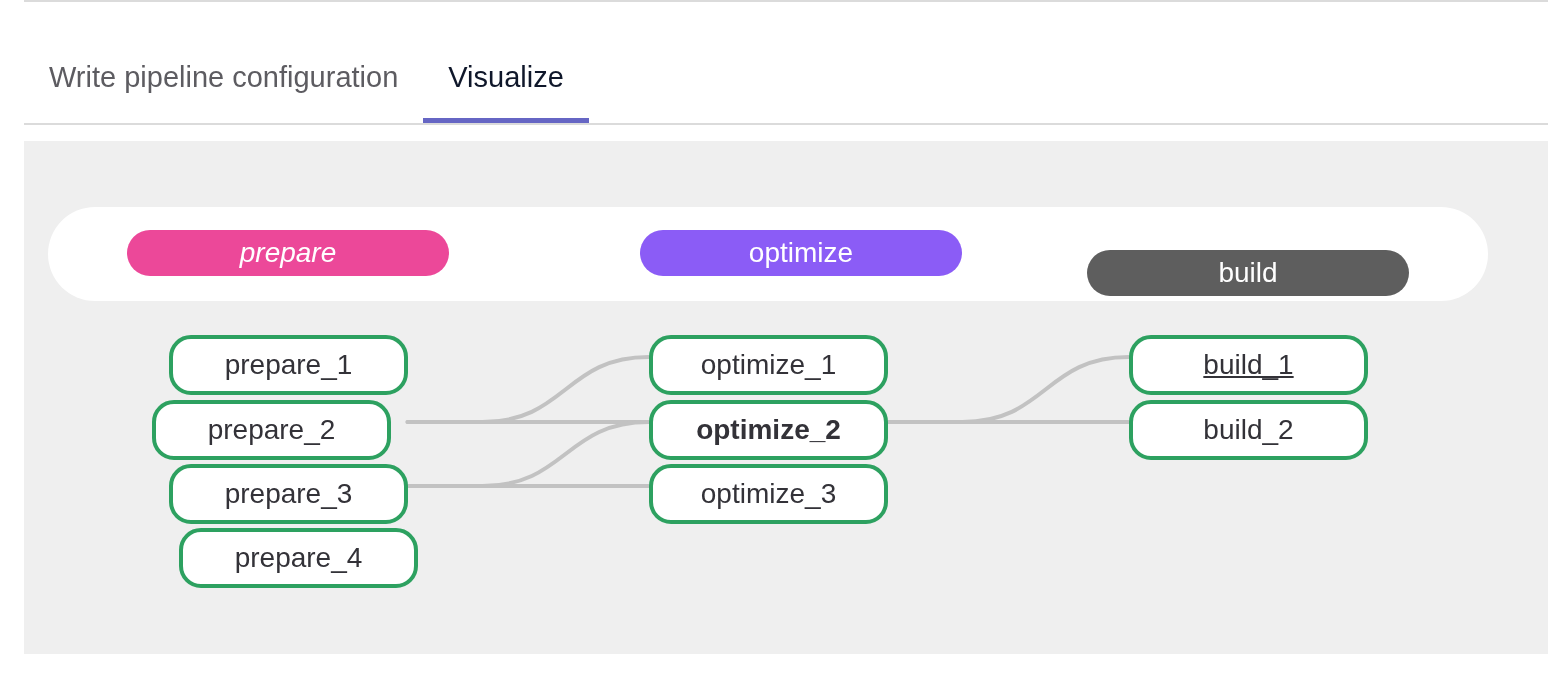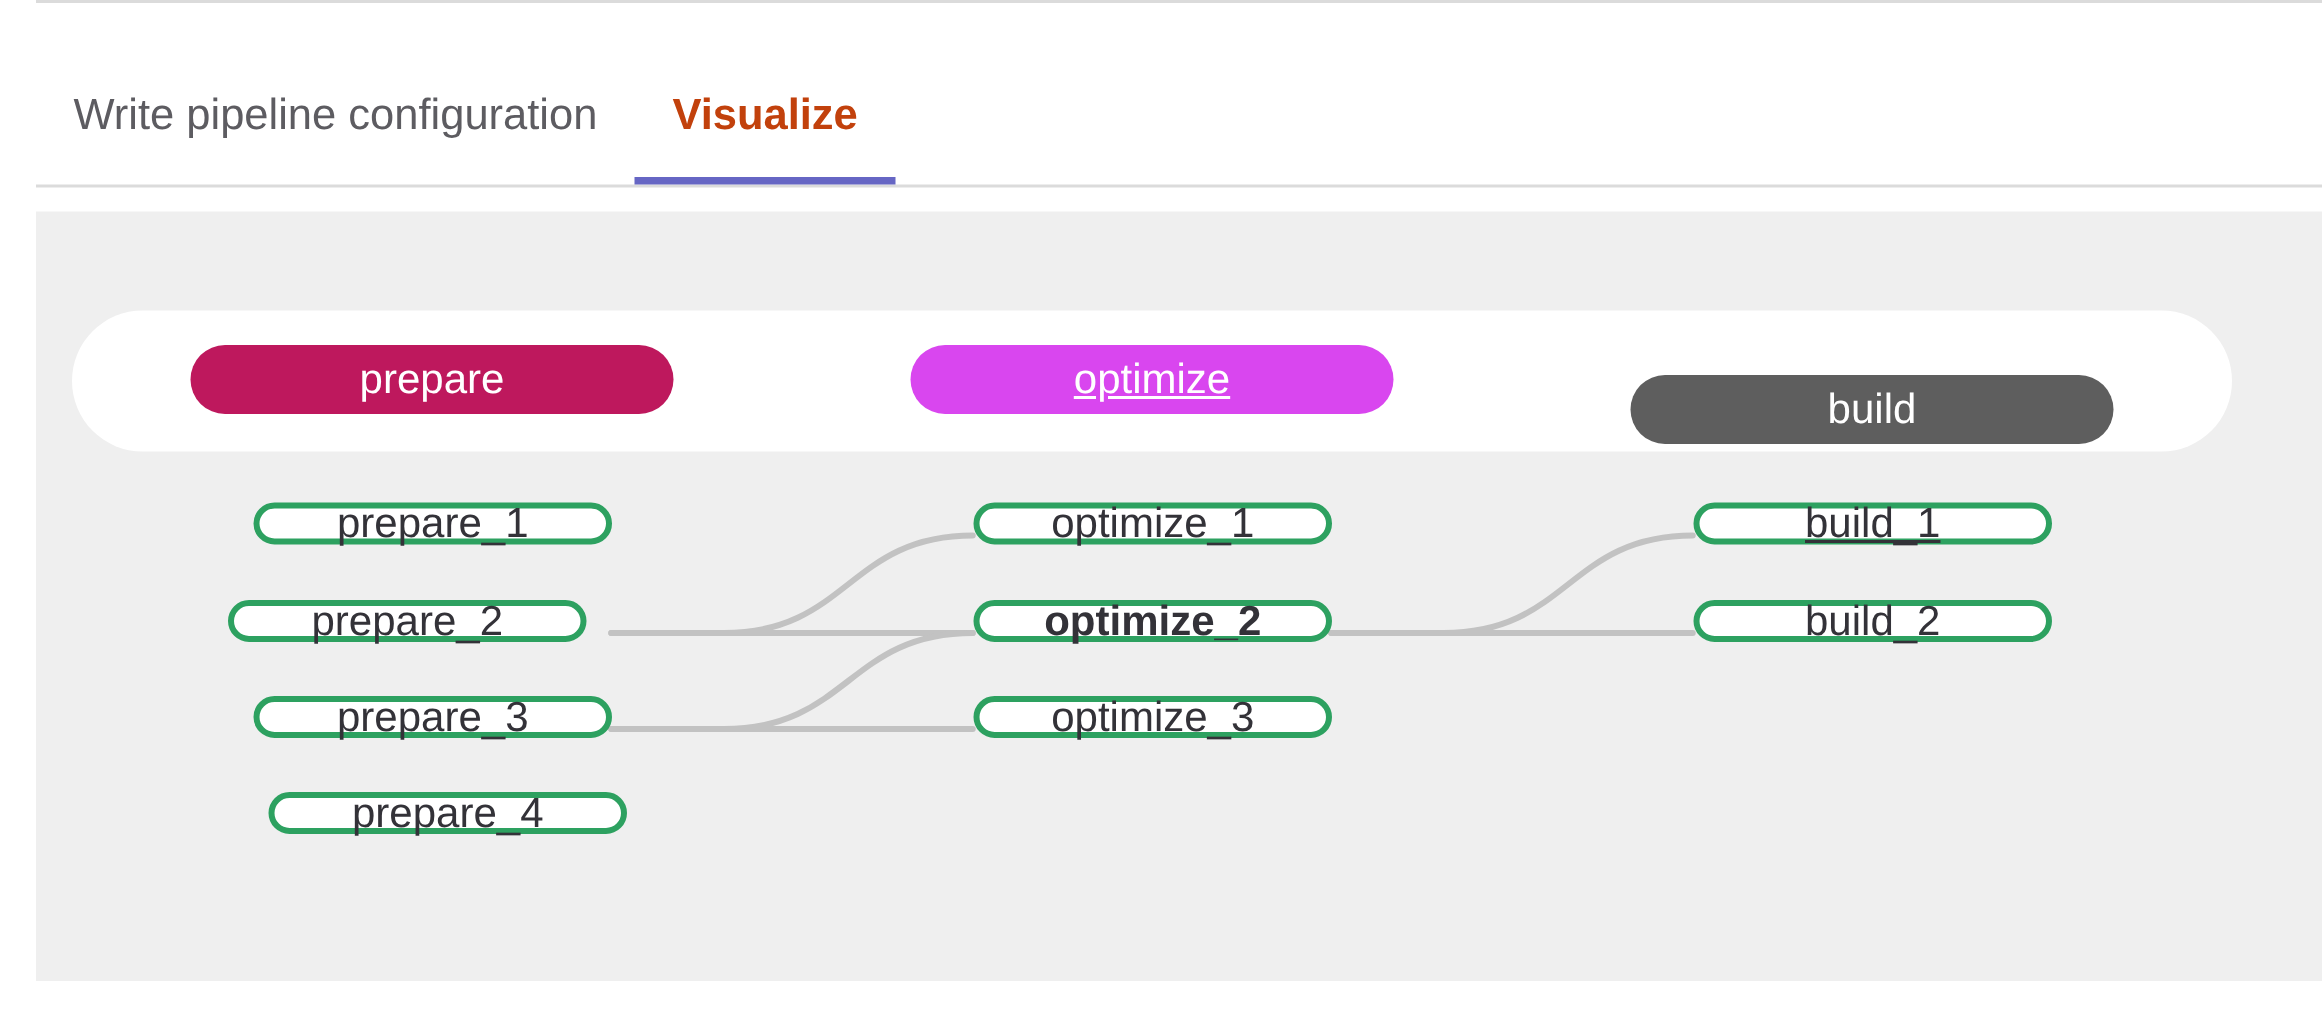--- a/index.html
+++ b/index.html
@@ -32,22 +32,22 @@
     display: flex;
     align-items: center;
     padding: 30px 25px 0 25px;
     box-sizing: border-box;
     font-size: 29px;
     color: #5d5c61;
     cursor: pointer;
     white-space: nowrap;
   }
   .tab.active {
-    color: #c2410c;
-    font-weight: bold;
+    color: #0f172a;
+    font-weight: normal;
   }
   .tab .underline {
     position: absolute;
     left: 0;
     right: 0;
     bottom: 0;
     height: 5px;
     background: #6666c4;
   }
   .panel {
@@ -81,21 +81,21 @@
     font-size: 28px;
     display: flex;
     align-items: center;
     justify-content: center;
     top: 89px;
   }
   .job-pill {
     position: absolute;
     box-sizing: border-box;
     width: 239px;
-    height: 28px;
+    height: 60px;
     background: #ffffff;
     border: 4px solid #2da160;
     border-radius: 22px;
     color: #333238;
     font-size: 28px;
     display: flex;
     align-items: center;
     justify-content: center;
     cursor: pointer;
   }
@@ -119,26 +119,26 @@
   <div class="stage-bar"></div>
   <svg class="edges" width="1524" height="513" viewBox="0 0 1524 513">
       <path d="M383.5 281 L458.5 281 C541.5 281 541.5 216 624.5 216" fill="none" stroke="#c2c2c2" stroke-width="4" stroke-linecap="round"></path>
       <path d="M383.5 281 L624.5 281" fill="none" stroke="#c2c2c2" stroke-width="4" stroke-linecap="round"></path>
       <path d="M383.5 345 L458.5 345 C541.5 345 541.5 281 624.5 281" fill="none" stroke="#c2c2c2" stroke-width="4" stroke-linecap="round"></path>
       <path d="M383.5 345 L624.5 345" fill="none" stroke="#c2c2c2" stroke-width="4" stroke-linecap="round"></path>
       <path d="M863.5 281 L938.5 281 C1021.5 281 1021.5 216 1104.5 216" fill="none" stroke="#c2c2c2" stroke-width="4" stroke-linecap="round"></path>
       <path d="M863.5 281 L1104.5 281" fill="none" stroke="#c2c2c2" stroke-width="4" stroke-linecap="round"></path>
     </svg>
   <div id="nodes">
-      <div class="stage-pill" style="left: 103px; background: #be185d;">prepare</div>
+      <div class="stage-pill" style="left: 103px; background: #ec4899; font-style: italic;">prepare</div>
       <div class="job-pill" style="left: 145px; top: 194px; border-color: rgb(45, 161, 96);">prepare_1</div>
       <div class="job-pill" style="left: 128px; top: 259px; border-color: rgb(45, 161, 96); text-align: center;">prepare_2</div>
       <div class="job-pill" style="left: 145px; top: 323px; border-color: rgb(45, 161, 96);">prepare_3</div>
       <div class="job-pill" style="left: 155px; top: 387px; border-color: rgb(45, 161, 96);">prepare_4</div>
-      <div class="stage-pill" style="left: 583px; background: #d946ef; text-decoration: underline;">optimize</div>
+      <div class="stage-pill" style="left: 616px; background: #8b5cf6;">optimize</div>
       <div class="job-pill" style="left: 625px; top: 194px; border-color: rgb(45, 161, 96);">optimize_1</div>
       <div class="job-pill" style="left: 625px; top: 259px; border-color: rgb(45, 161, 96); font-weight: bold;">optimize_2</div>
       <div class="job-pill" style="left: 625px; top: 323px; border-color: rgb(45, 161, 96); text-align: center;">optimize_3</div>
       <div class="stage-pill" style="left: 1063px; background: rgb(94, 94, 94); margin-top: 20px;">build</div>
       <div class="job-pill" style="left: 1105px; top: 194px; border-color: rgb(45, 161, 96); text-decoration: underline;">build_1</div>
       <div class="job-pill" style="left: 1105px; top: 259px; border-color: rgb(45, 161, 96);">build_2</div>
     </div>
 </div>
 
 </body></html>

